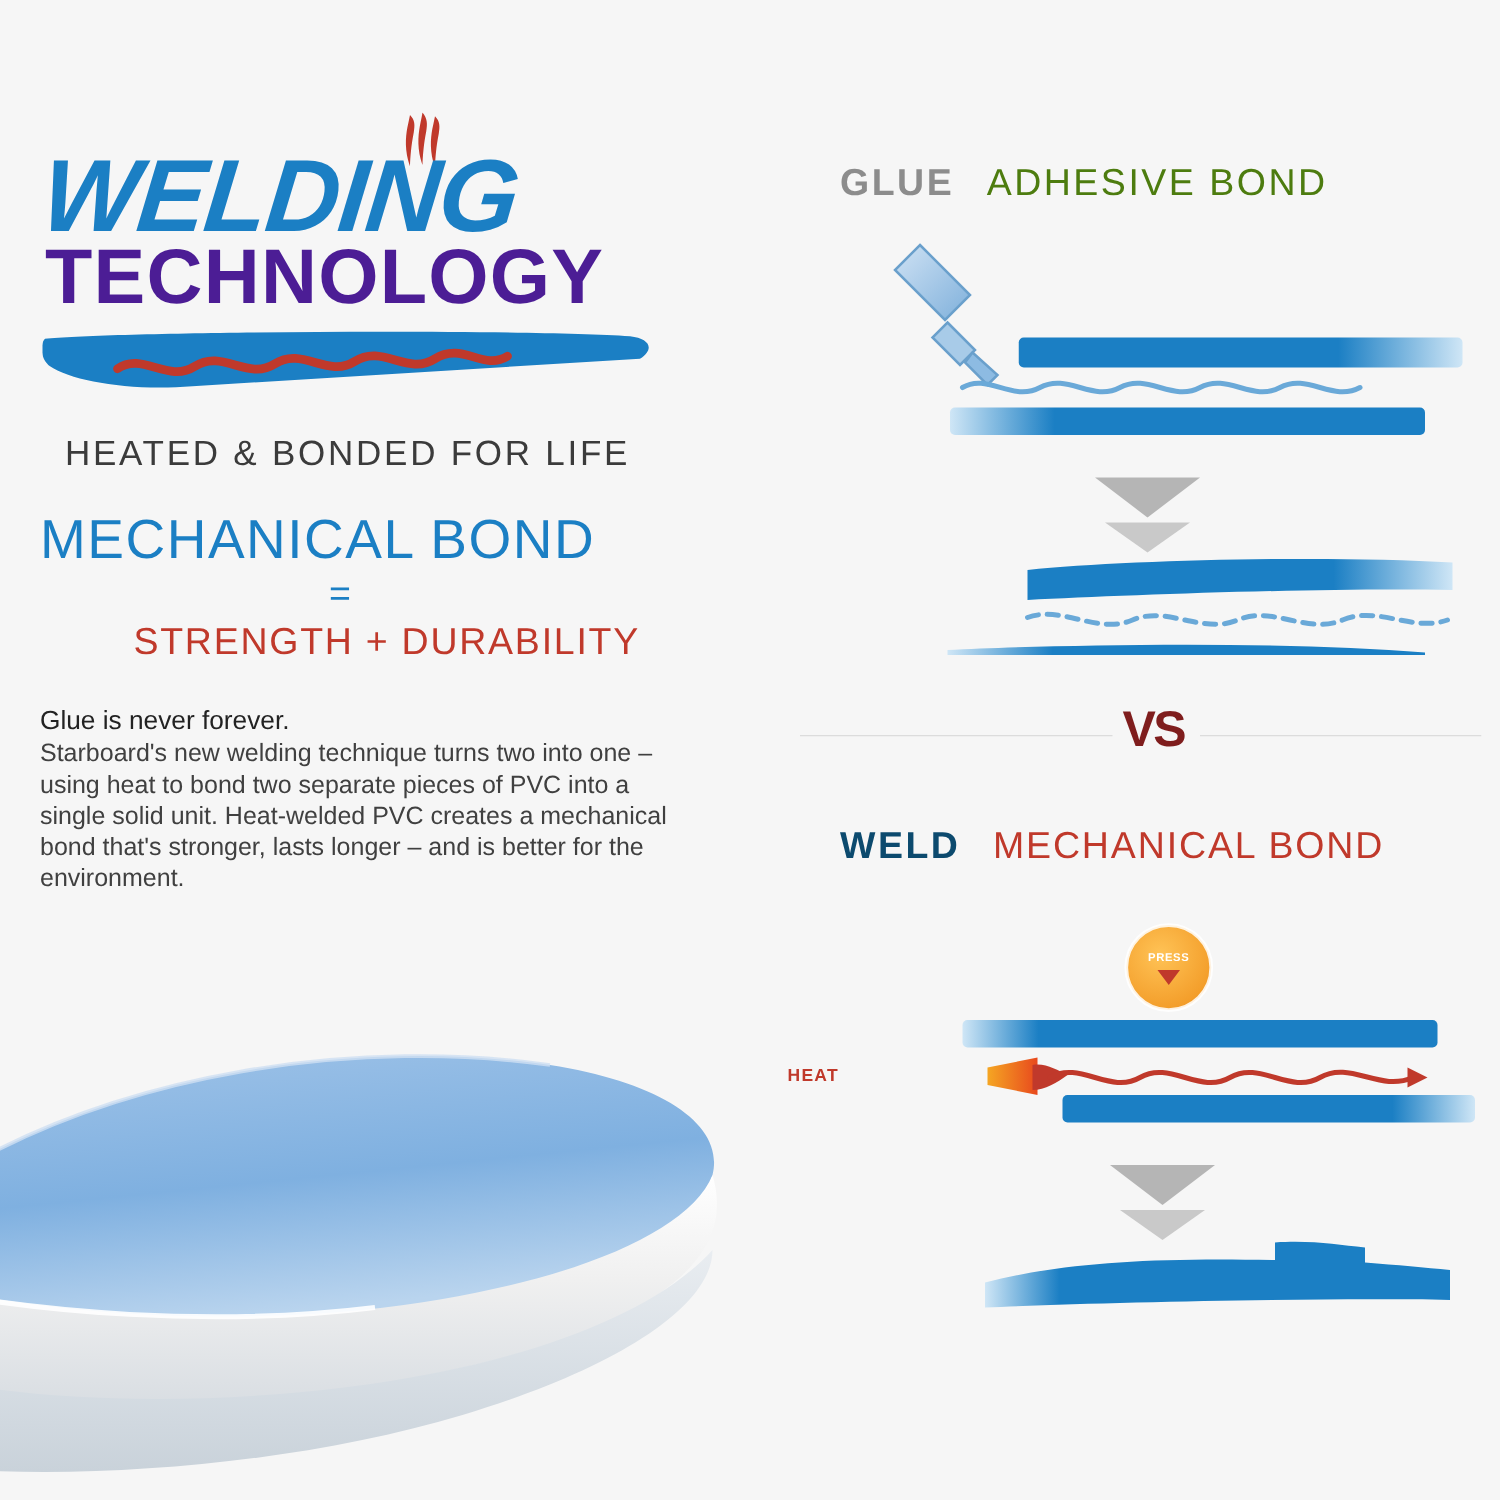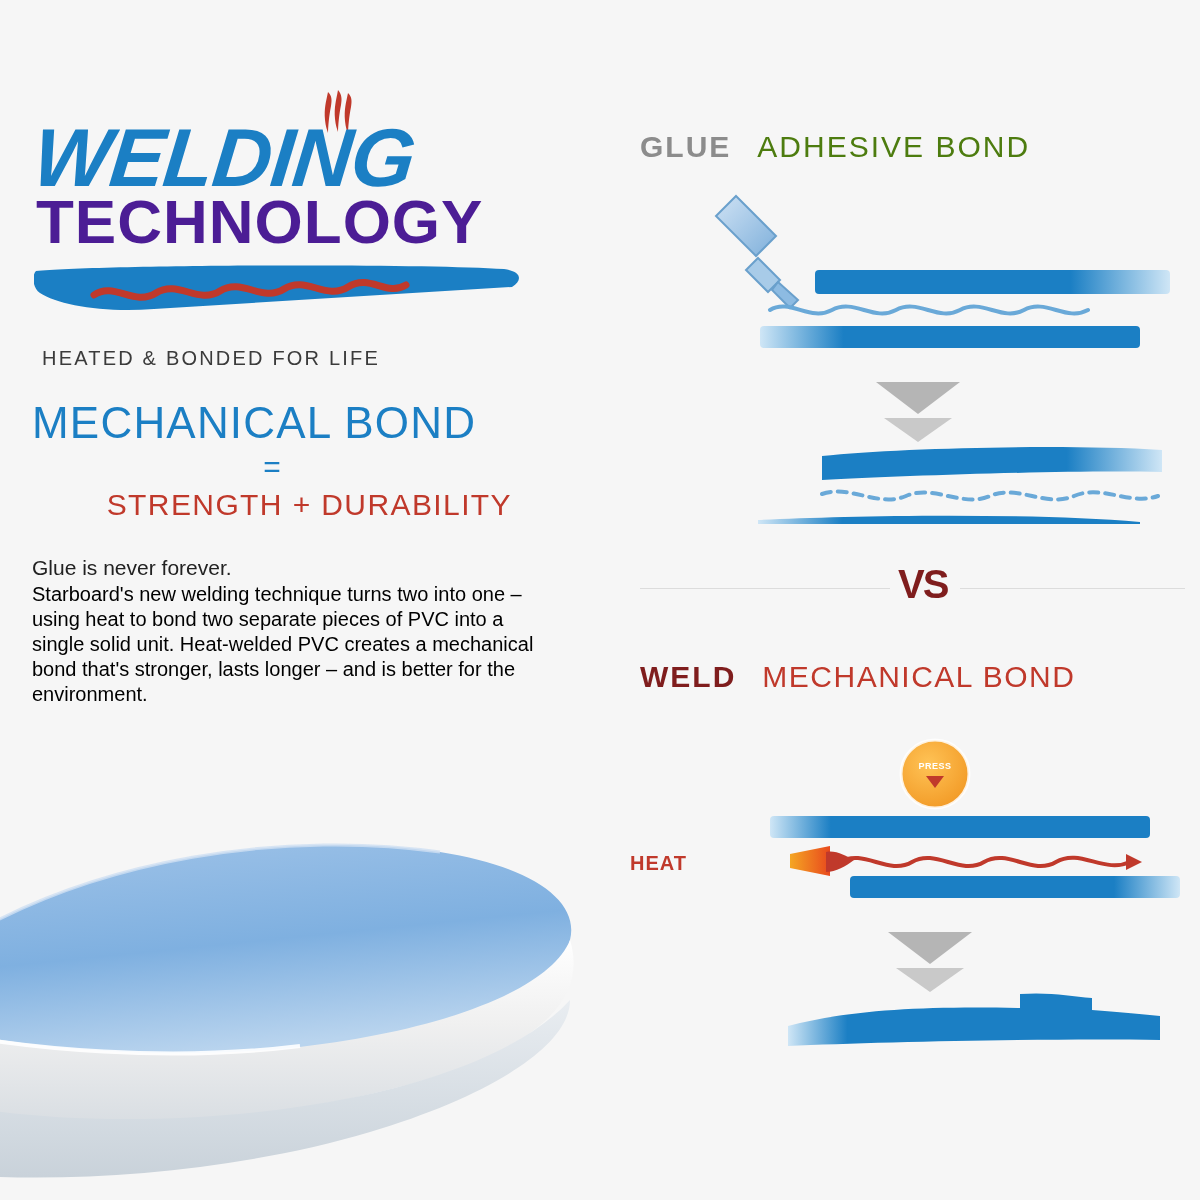--- a/index.html
+++ b/index.html
@@ -64,22 +64,22 @@
   }
   .board-swoosh {
     position: relative;
     margin-top: 6px;
     margin-left: 6px;
     width: 490px;
     height: 62px;
   }
   .tagline {
     margin-top: 26px;
-    margin-left: 14px;
-    font-size: 20px;
+    margin-left: 24px;
+    font-size: 28px;
     letter-spacing: 2.2px;
     color: #3b3b3b;
     font-weight: normal;
   }
   .mech-bond {
     margin-top: 28px;
     margin-left: 4px;
     font-size: 44px;
     letter-spacing: 1.2px;
     color: #1b7fc4;
@@ -106,21 +106,21 @@
     margin-top: 34px;
     margin-left: 4px;
     font-size: 21px;
     color: #222;
   }
   .body-text {
     margin-top: 2px;
     margin-left: 4px;
     font-size: 20px;
     line-height: 1.25;
-    color: #000000;
+    color: #404040;
     width: 510px;
   }
 
   
   #board-photo {
     position: absolute;
     left: -30px;
     top: 830px;
     width: 640px;
     height: 380px;
@@ -130,37 +130,38 @@
   #right-col {
     position: absolute;
     left: 640px;
     top: 130px;
     width: 540px;
   }
   .panel-head {
     display: flex;
     align-items: flex-start;
     gap: 26px;
+    margin-left: 32px;
   }
   .kw-glue {
     font-size: 30px;
     font-weight: bold;
     letter-spacing: 2px;
     color: #8c8c8c;
   }
   .kw-glue-sub {
     font-size: 30px;
     letter-spacing: 2px;
     color: #4d7c0f;
   }
   .kw-weld {
     font-size: 30px;
     font-weight: bold;
     letter-spacing: 2px;
-    color: #7f1d1d;
+    color: #0c4a6e;
   }
   .kw-weld-sub {
     font-size: 30px;
     letter-spacing: 1.5px;
     color: #c0392b;
   }
 
   .diagram { position: relative; }
 
   
@@ -182,21 +183,21 @@
   }
   .vs-rule {
     position: absolute;
     top: 28px;
     height: 1px;
     background: #dcdcdc;
   }
 
   .label-heat {
     position: absolute;
-    font-size: 20px;
+    font-size: 14px;
     font-weight: bold;
     letter-spacing: 1px;
     color: #c0392b;
   }
   .label-press {
     font-size: 9px;
     font-weight: bold;
     letter-spacing: 0.5px;
     fill: #ffffff;
   }

